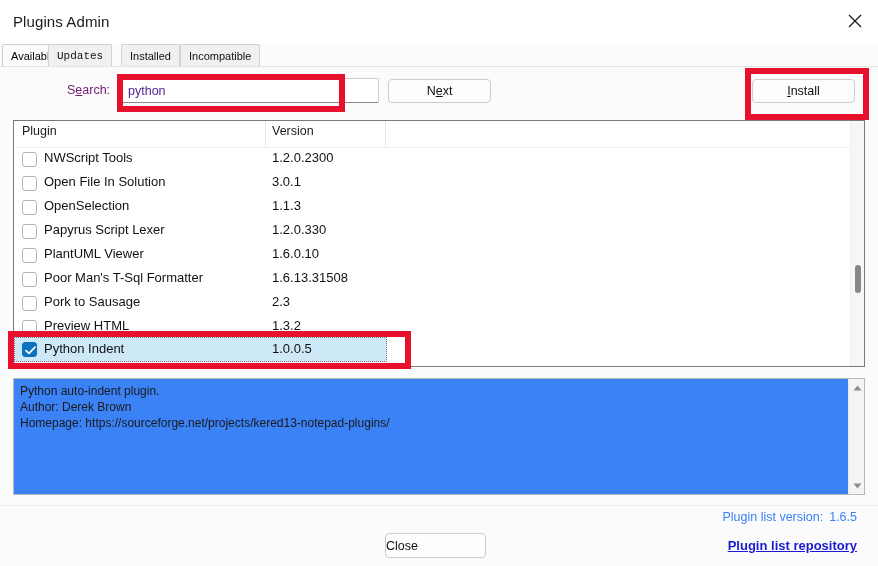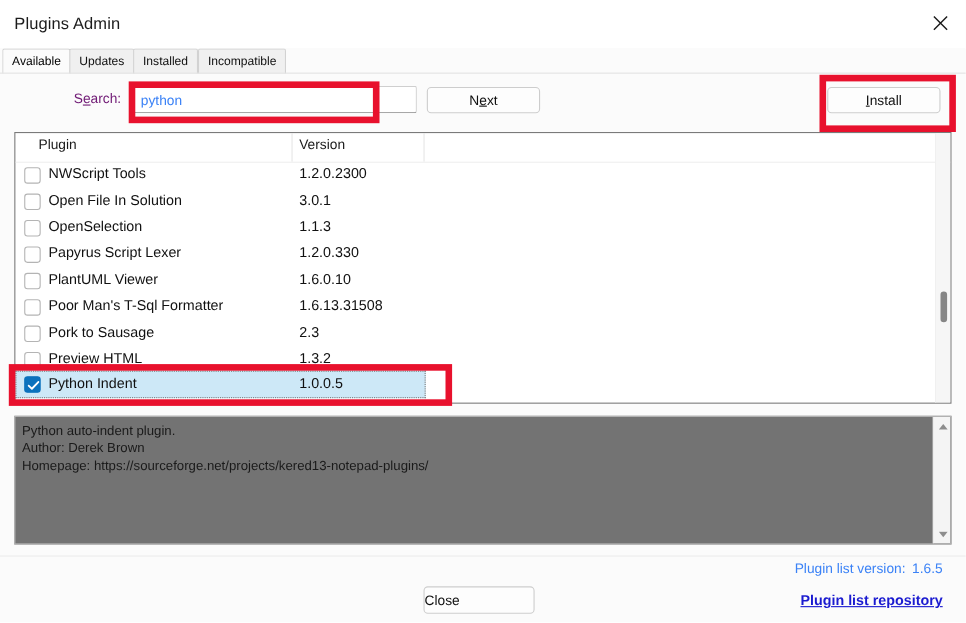--- a/index.html
+++ b/index.html
@@ -88,21 +88,21 @@
   #search-input {
     position: absolute;
     left: 121px; top: 78px;
     width: 258px; height: 25px;
     background: #ffffff;
     border: 1px solid #cfcfcf;
     border-bottom: 1px solid #8a8a8a;
     border-radius: 2px;
     font-size: 12.5px;
     font-family: "Liberation Sans", sans-serif;
-    color: #3b82f6;
+    color: #4c1d95;
     padding: 0 6px;
     outline: none;
   }
 
   #next-btn {
     position: absolute;
     left: 388px; top: 79px;
     width: 103px; height: 24px;
     background: #fdfdfd;
     border: 1px solid #cdcdcd;
@@ -136,21 +136,21 @@
     background: #ffffff;
     border: 1px solid #7a7a7a;
     overflow: hidden;
   }
   #col-plugin-head, #col-version-head {
     position: absolute;
     top: 3px;
     font-size: 12.5px;
     color: #1a1a1a;
   }
-  #col-plugin-head { left: 8px; margin-left: 13px; }
+  #col-plugin-head { left: 8px; }
   #col-version-head { left: 258px; }
   .col-sep {
     position: absolute;
     top: 0; width: 1px; height: 26px;
     background: #e6e6e6;
   }
   #sep-1 { left: 251px; }
   #sep-2 { left: 371px; }
   #head-rule {
     position: absolute;
@@ -234,21 +234,21 @@
     font-size: 13px;
     color: #111;
     white-space: nowrap;
   }
 
   
   #desc-panel {
     position: absolute;
     left: 13px; top: 378px;
     width: 852px; height: 117px;
-    background: #737373;
+    background: #3b82f6;
     border: 1px solid #b9b9b9;
     overflow: hidden;
   }
   #desc-text {
     position: absolute;
     left: 6px; top: 4px;
     font-size: 12px;
     line-height: 16px;
     color: #1a1a1a;
     white-space: pre;
@@ -330,21 +330,21 @@
           <path d="M1 1 L13 13 M13 1 L1 13" stroke="#1a1a1a" stroke-width="1.3" fill="none"></path>
         </svg>
       </span>
     </div>
   </div>
 
   <div id="tabstrip">
     <div class="tab active" style="left:2px;">
         <span>Available</span>
       </div>
-    <div class="tab" style="left:63px;">
+    <div class="tab" style="left:48px;font-family:Liberation Mono, monospace;">
         <span>Updates</span>
       </div>
     <div class="tab" style="left:121px;">
         <span>Installed</span>
       </div>
     <div class="tab" style="left:180px;">
         <span>Incompatible</span>
       </div>
   </div>
   <div id="tab-underline"></div>

